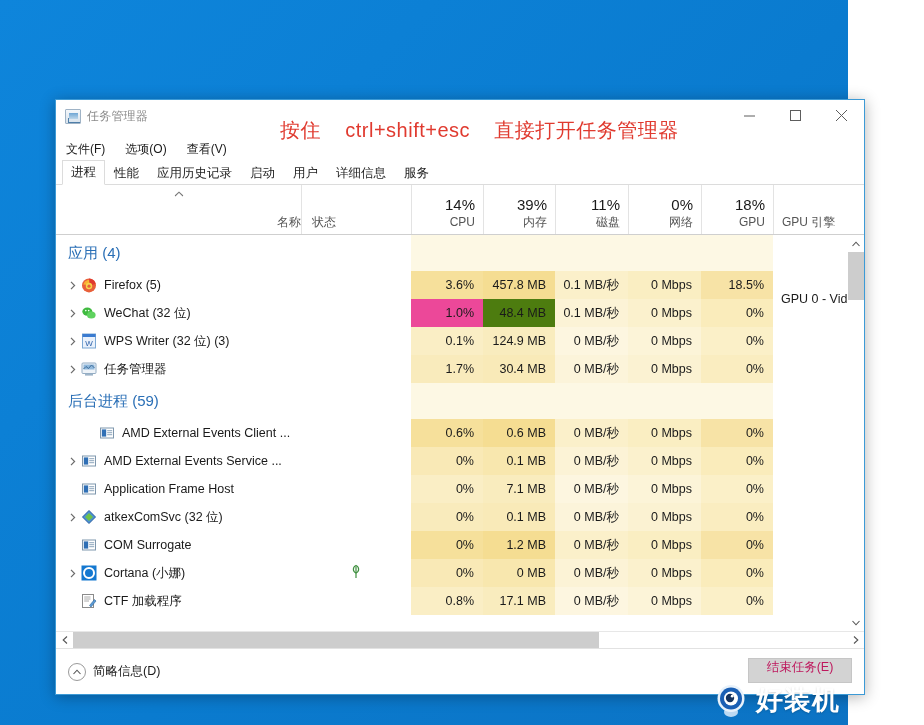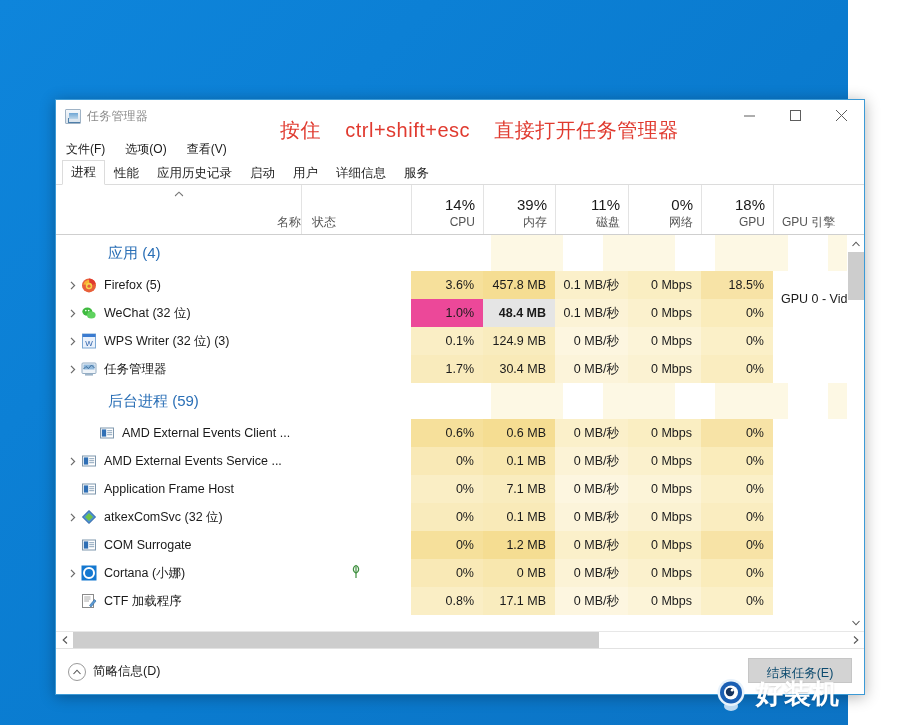--- a/index.html
+++ b/index.html
@@ -189,21 +189,21 @@
   .cell.gpueng { padding-left: 8px; overflow: hidden; white-space: nowrap; }
 
   .grouptitle {
     font-size: 15px;
     color: #2a6fb6;
     padding-left: 12px;
     line-height: 36px;
     display: flex; align-items: center;
     height: 36px;
   }
-  .grouphdr .cell { height: 36px; margin-left: 40px; }
+  .grouphdr .cell { height: 36px; }
 
   .expander {
     width: 17px; flex: 0 0 17px;
     color: #6b6b6b; font-size: 10px;
     display: flex; align-items: center; justify-content: center;
   }
   .proc-icon {
     width: 16px; height: 16px; flex: 0 0 16px;
     margin-right: 7px;
     position: relative;
@@ -272,41 +272,41 @@
     border: 1px solid #9a9a9a;
     display: flex; align-items: center; justify-content: center;
     margin-right: 7px;
     font-size: 9px; color: #555;
   }
   .endtask-btn {
     position: absolute; right: 12px; top: 9px;
     width: 104px; height: 25px;
     background: #d3d3d3;
     border: 1px solid #c6c6c6;
-    color: #0c4a6e;
+    color: #be185d;
     font-size: 12.5px;
-    display: flex; align-items: flex-end; justify-content: center;
+    display: flex; align-items: flex-start; justify-content: center;
   }
 
   
   #annotation {
     position: absolute;
     left: 280px; top: 117px;
     font-size: 20px;
     color: #e03a2f;
     white-space: nowrap;
     letter-spacing: .5px;
     font-family: "Liberation Sans", "DejaVu Sans", sans-serif;
   }
   #annotation .kbd { font-family: "Liberation Sans", sans-serif; }
 
   
   #watermark {
     position: absolute;
-    right: 8px; bottom: 12px;
+    right: 8px; bottom: 6px;
     display: flex; align-items: center;
     pointer-events: none;
   }
   .wm-logo {
     width: 38px; height: 38px;
     margin-right: 6px;
     position: relative;
   }
   .wm-text {
     font-size: 27px;
@@ -447,21 +447,21 @@
               <span class="proc-icon"><svg width="16" height="16" viewBox="0 0 16 16">
                   <ellipse cx="6.3" cy="6.6" rx="5" ry="4.2" fill="#3fba3f"></ellipse>
                   <ellipse cx="10.3" cy="10" rx="4.3" ry="3.6" fill="#5fd25f"></ellipse>
                   <circle cx="4.8" cy="5.6" r="0.8" fill="#ffffff"></circle>
                   <circle cx="7.7" cy="5.6" r="0.8" fill="#ffffff"></circle>
                 </svg></span>
               <span class="proc-label">WeChat (32 位)</span>
             </div>
             <div class="cell statuscell" style="flex: 0 0 110px; width: 110px;"></div>
             <div class="cell num" style="flex: 0 0 72px; width: 72px; background: #ec4899; padding-left: 46px;">1.0%</div>
-            <div class="cell num" style="flex: 0 0 72px; width: 72px; background: #e5e5e5; font-weight: bold;">48.4 MB</div>
+            <div class="cell num" style="flex: 0 0 72px; width: 72px; background: #4d7c0f;">48.4 MB</div>
             <div class="cell num" style="flex: 0 0 73px; width: 73px; background: rgb(252, 243, 214);">0.1 MB/秒</div>
             <div class="cell num" style="flex: 0 0 73px; width: 73px; background: rgb(251, 241, 205);">0 Mbps</div>
             <div class="cell num" style="flex: 0 0 72px; width: 72px; background: rgb(250, 236, 187);">0%</div>
             <div class="cell gpueng" style="flex: 0 0 76px; width: 76px;"></div>
           </div>
           <div class="row">
             <div class="cell namecell" style="flex: 0 0 245px; width: 245px;">
               <span class="expander">
                 <svg width="6" height="9" viewBox="0 0 6 9">
                   <polyline points="1,0.8 4.6,4.5 1,8.2" fill="none" stroke="#6b6b6b" stroke-width="1.2"></polyline>

